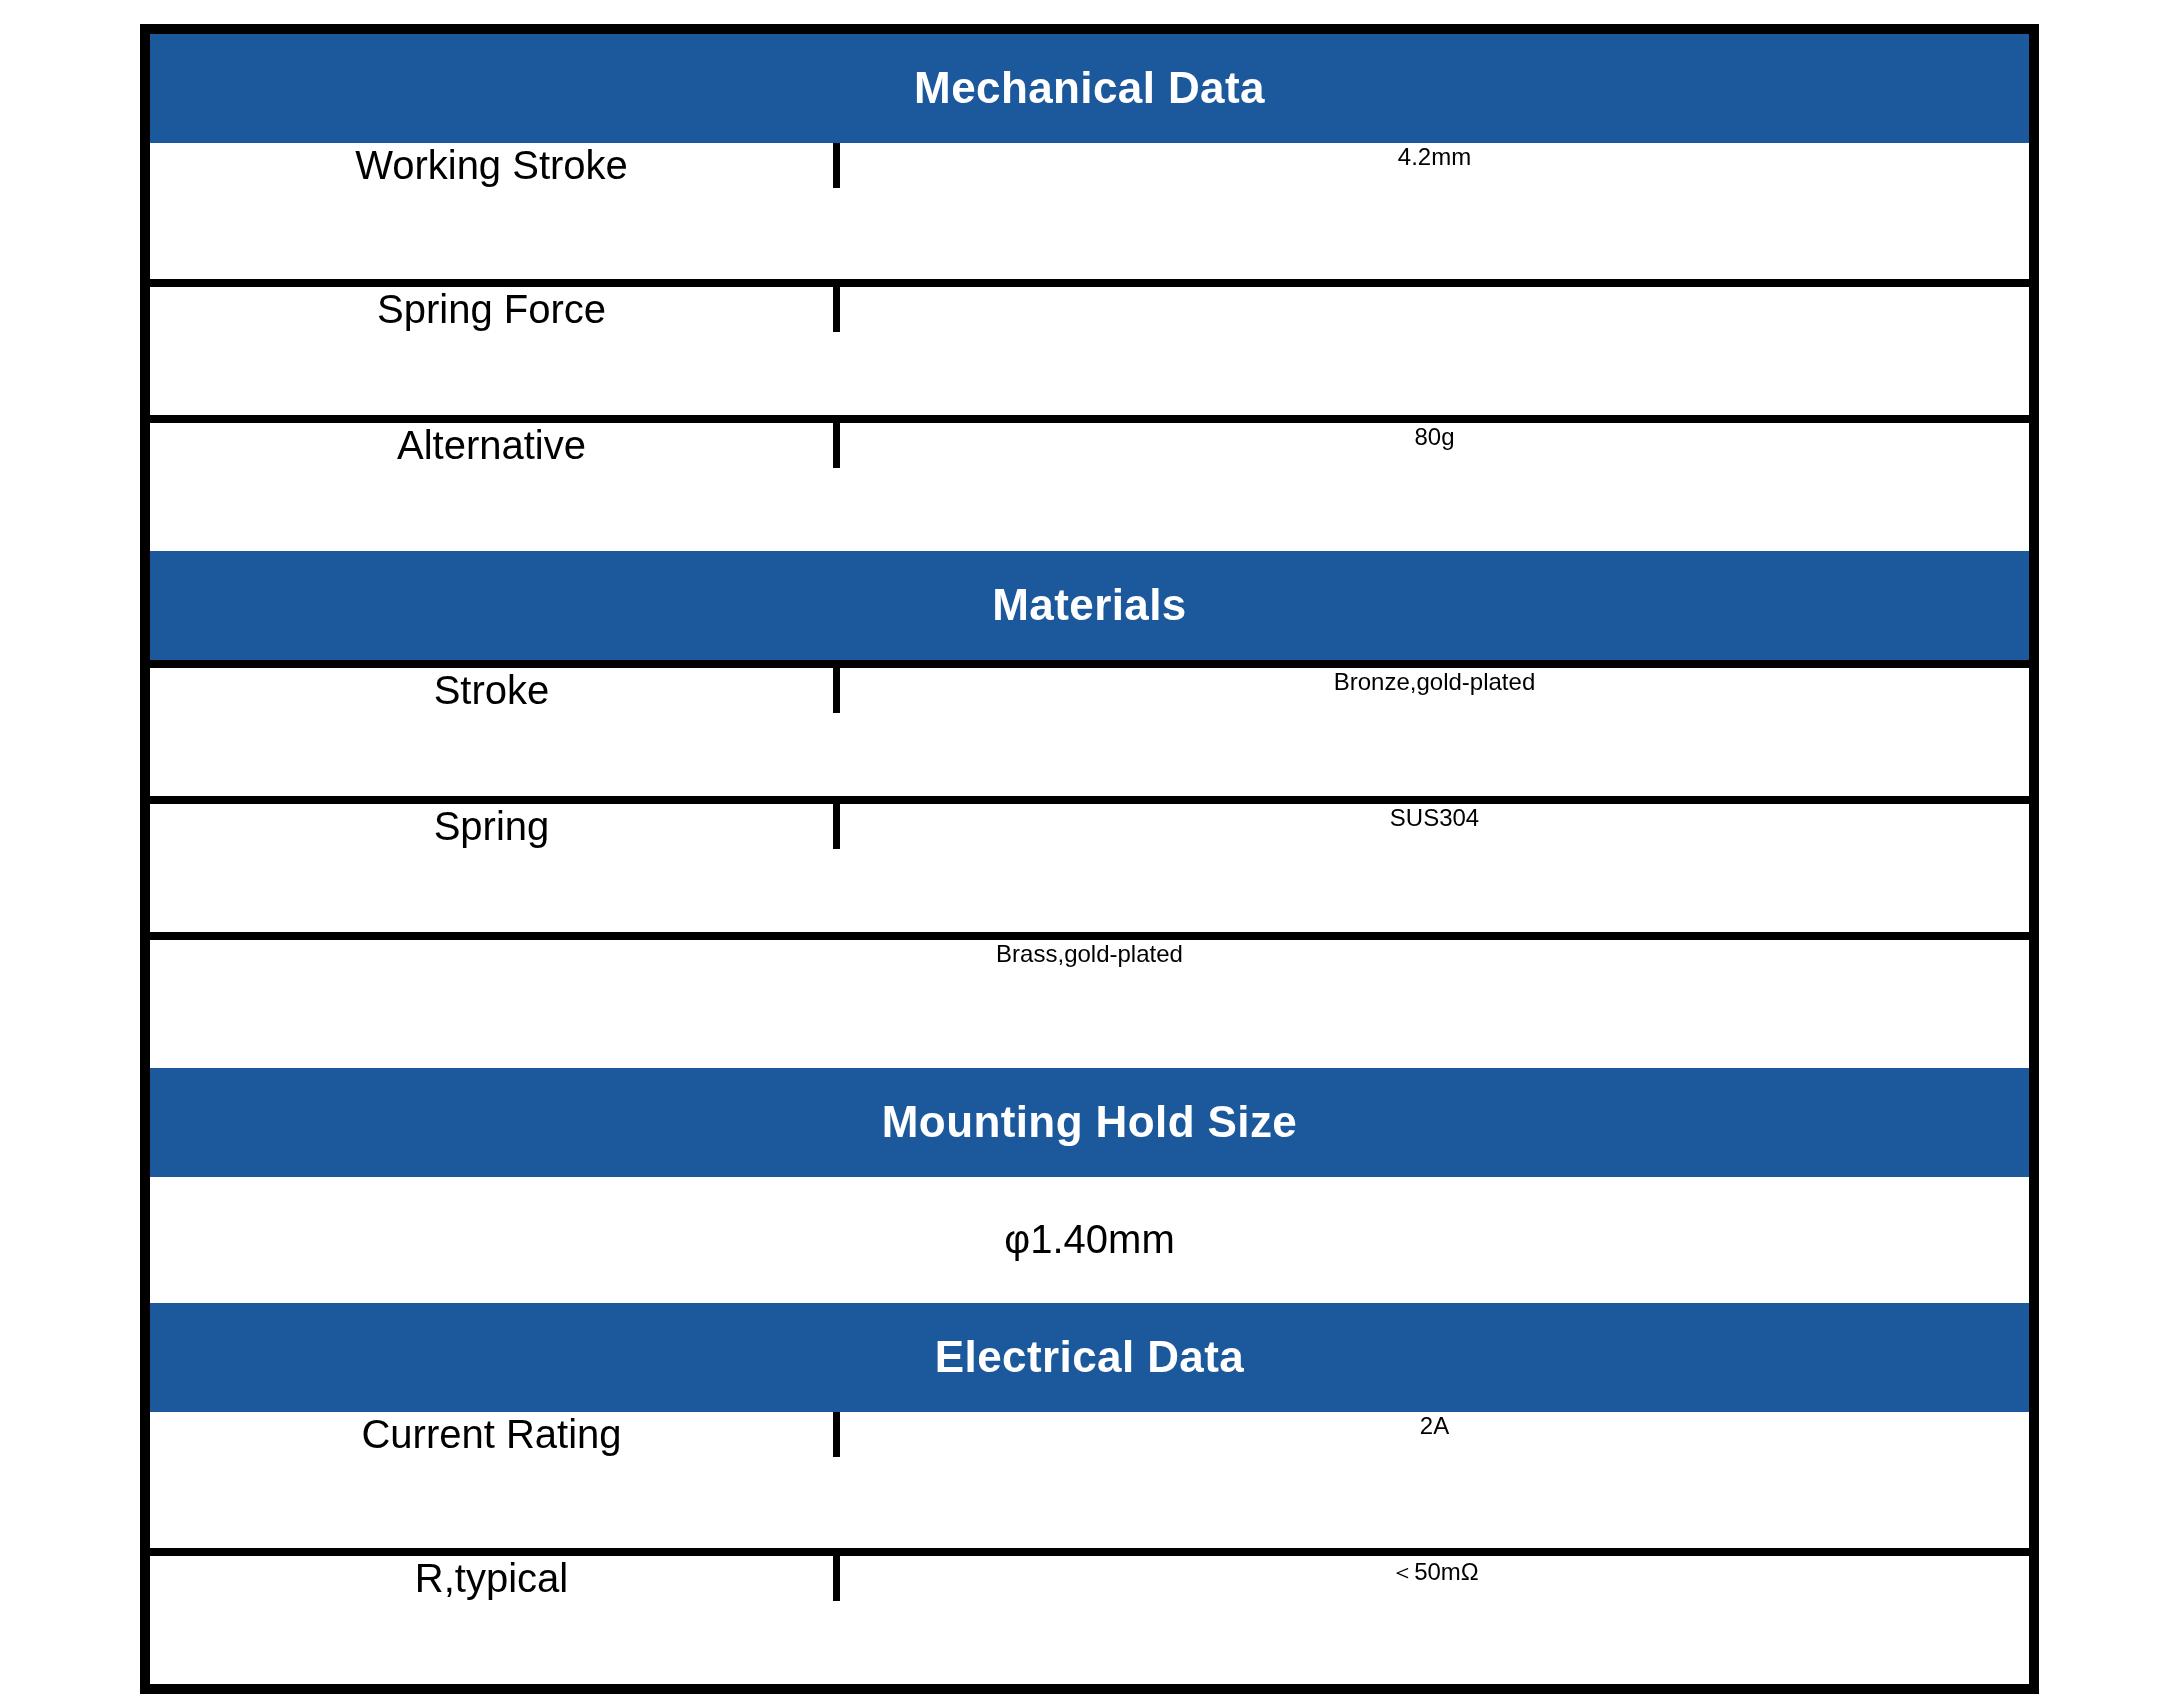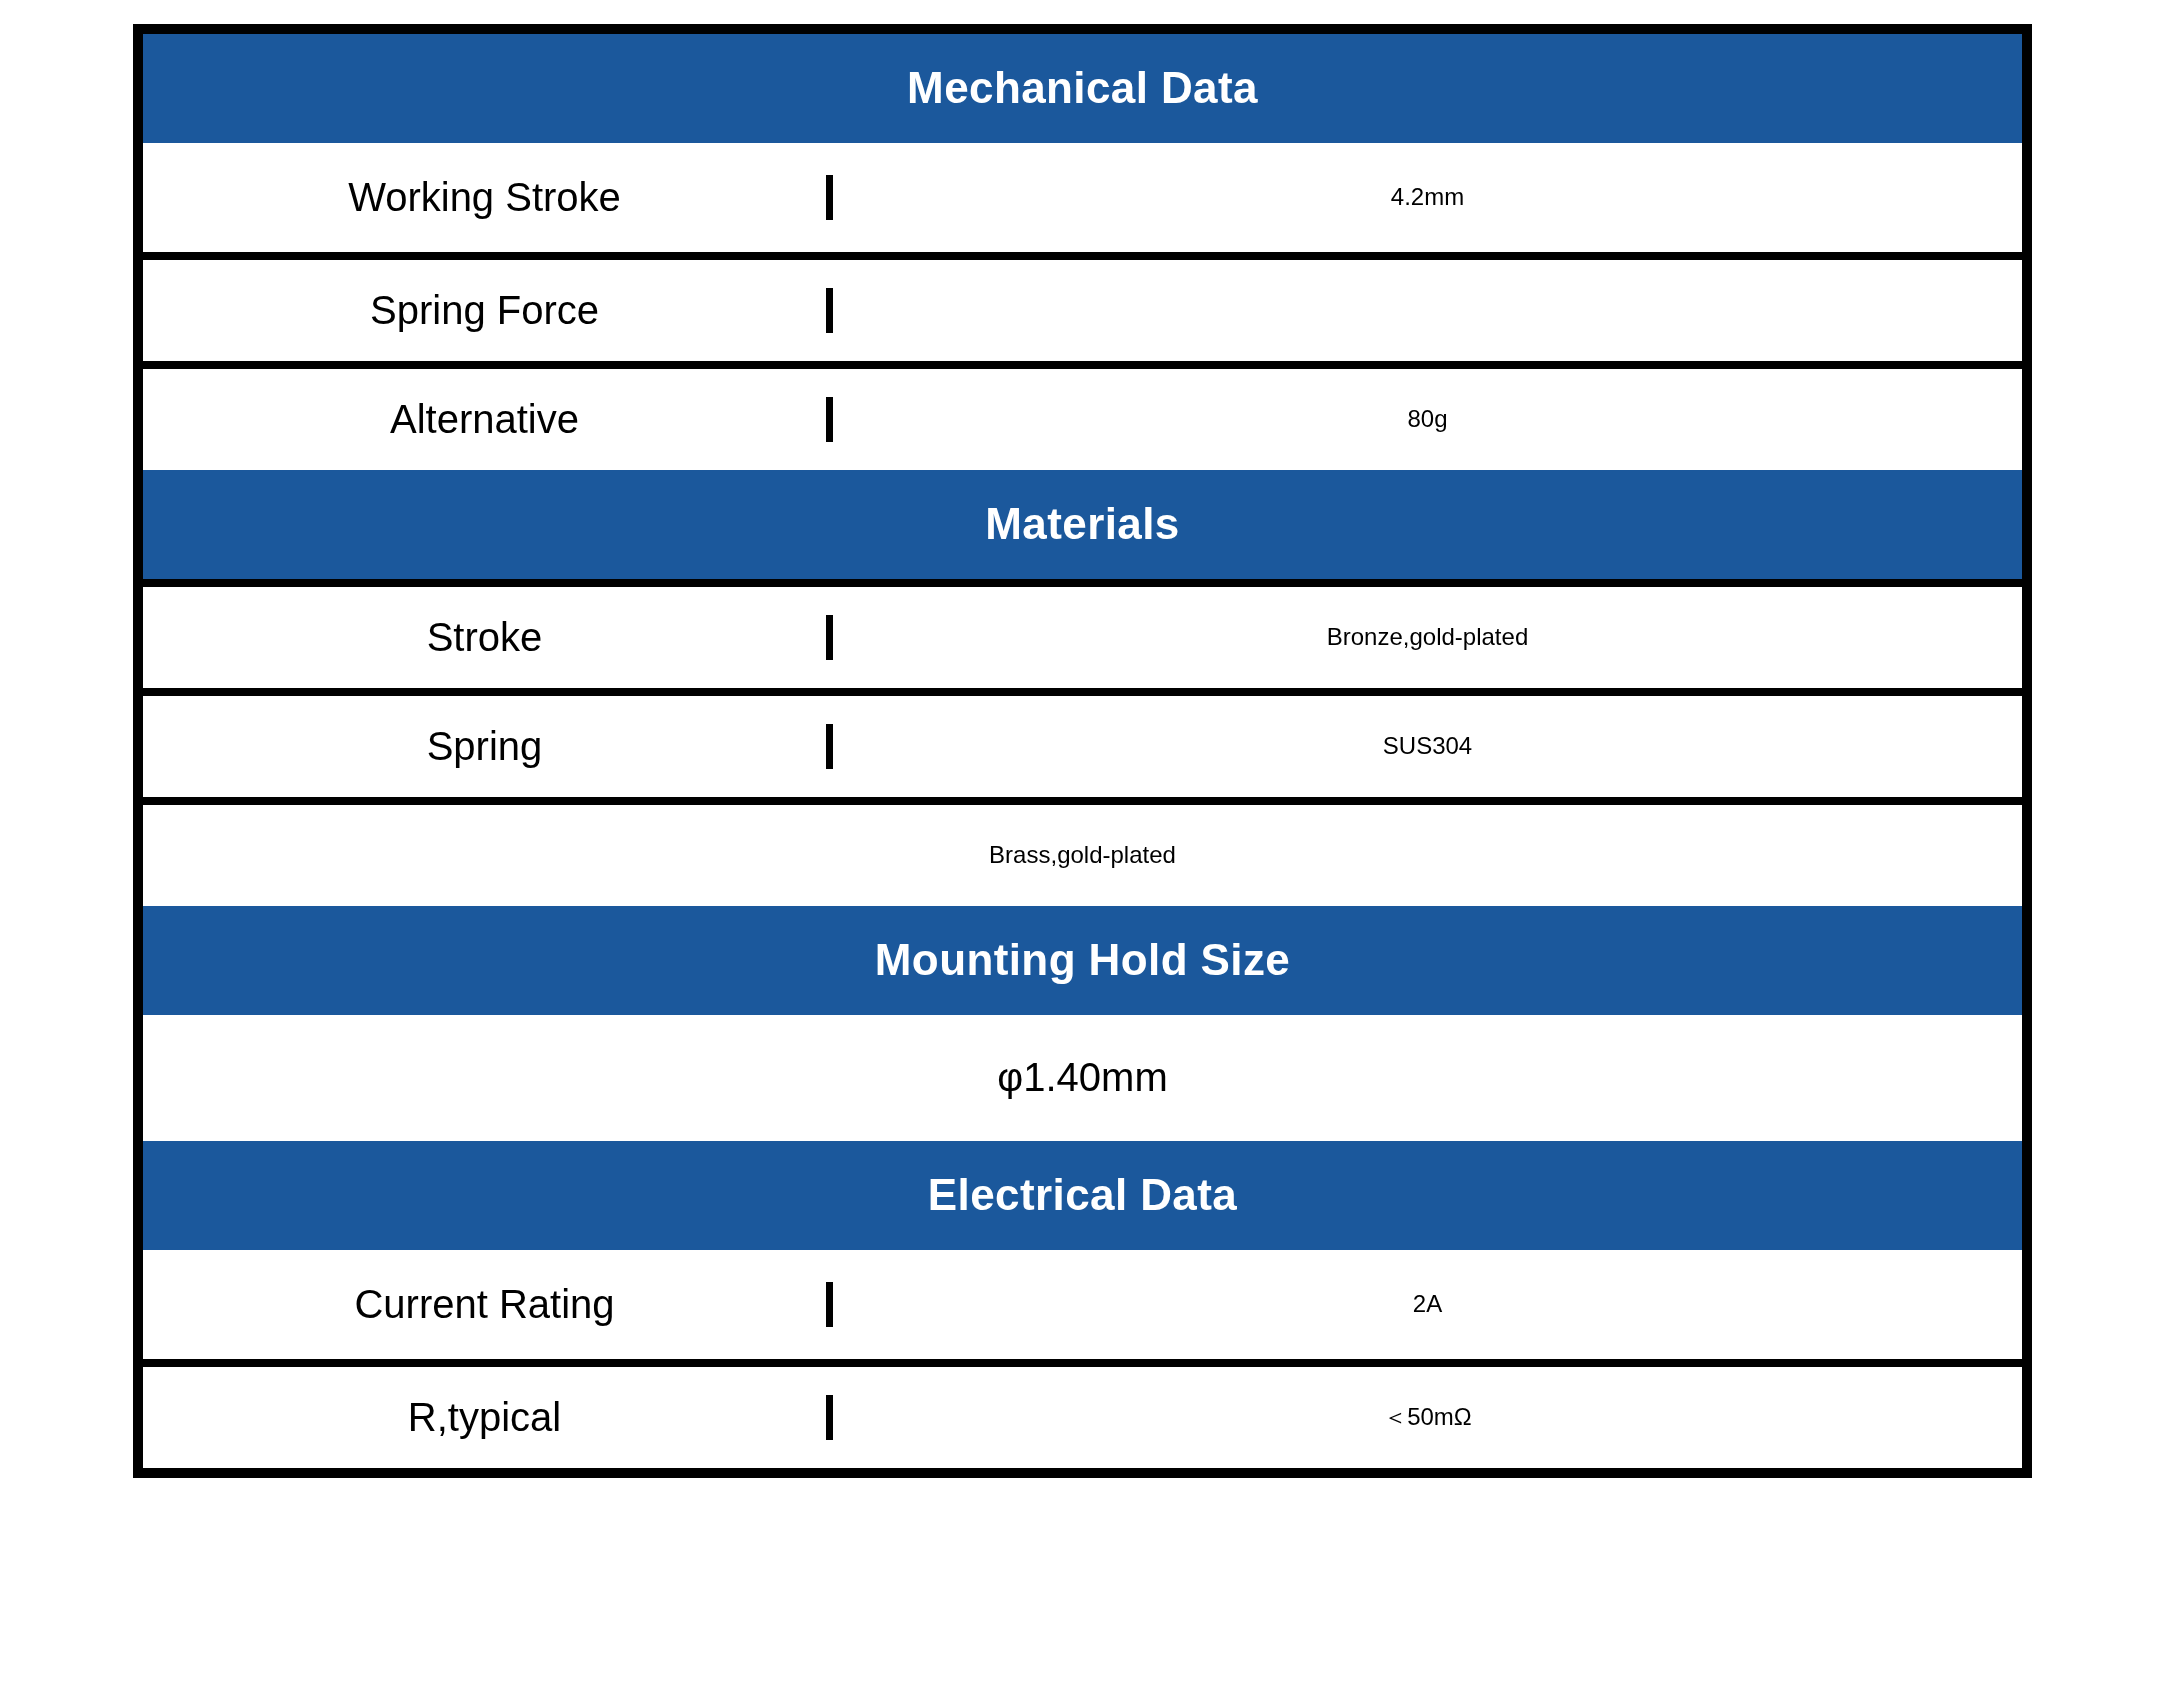--- a/index.html
+++ b/index.html
@@ -6,41 +6,41 @@
   html, body { background: #ffffff; }
   body {
     width: 2165px;
     height: 1706px;
     font-family: "Liberation Sans", "DejaVu Sans", sans-serif;
     color: #000000;
     position: relative;
   }
   .spec-table {
     position: absolute;
-    left: 133px;
+    left: 140px;
     top: 23.6px;
     width: 1899px;
     border: 10.5px solid #000000;
     background: #c4b5fd;
   }
   .row-header {
     height: 109px;
     background: #1B589C;
     color: #ffffff;
     display: flex;
     align-items: center;
     justify-content: center;
     font-size: 44px;
     font-weight: bold;
     letter-spacing: 0.4px;
   }
   .row-data {
-    height: 109px;
+    height: 136px;
     display: flex;
-    align-items: center;
+    align-items: flex-start;
     background: #ffffff;
   }
   .row-data.sep-top { border-top: 8.7px solid #000000; }
   .cell-label {
     width: 690px;
     flex: 0 0 690px;
     border-right: 7.9px solid #000000;
     display: flex;
     align-items: center;
     justify-content: center;

